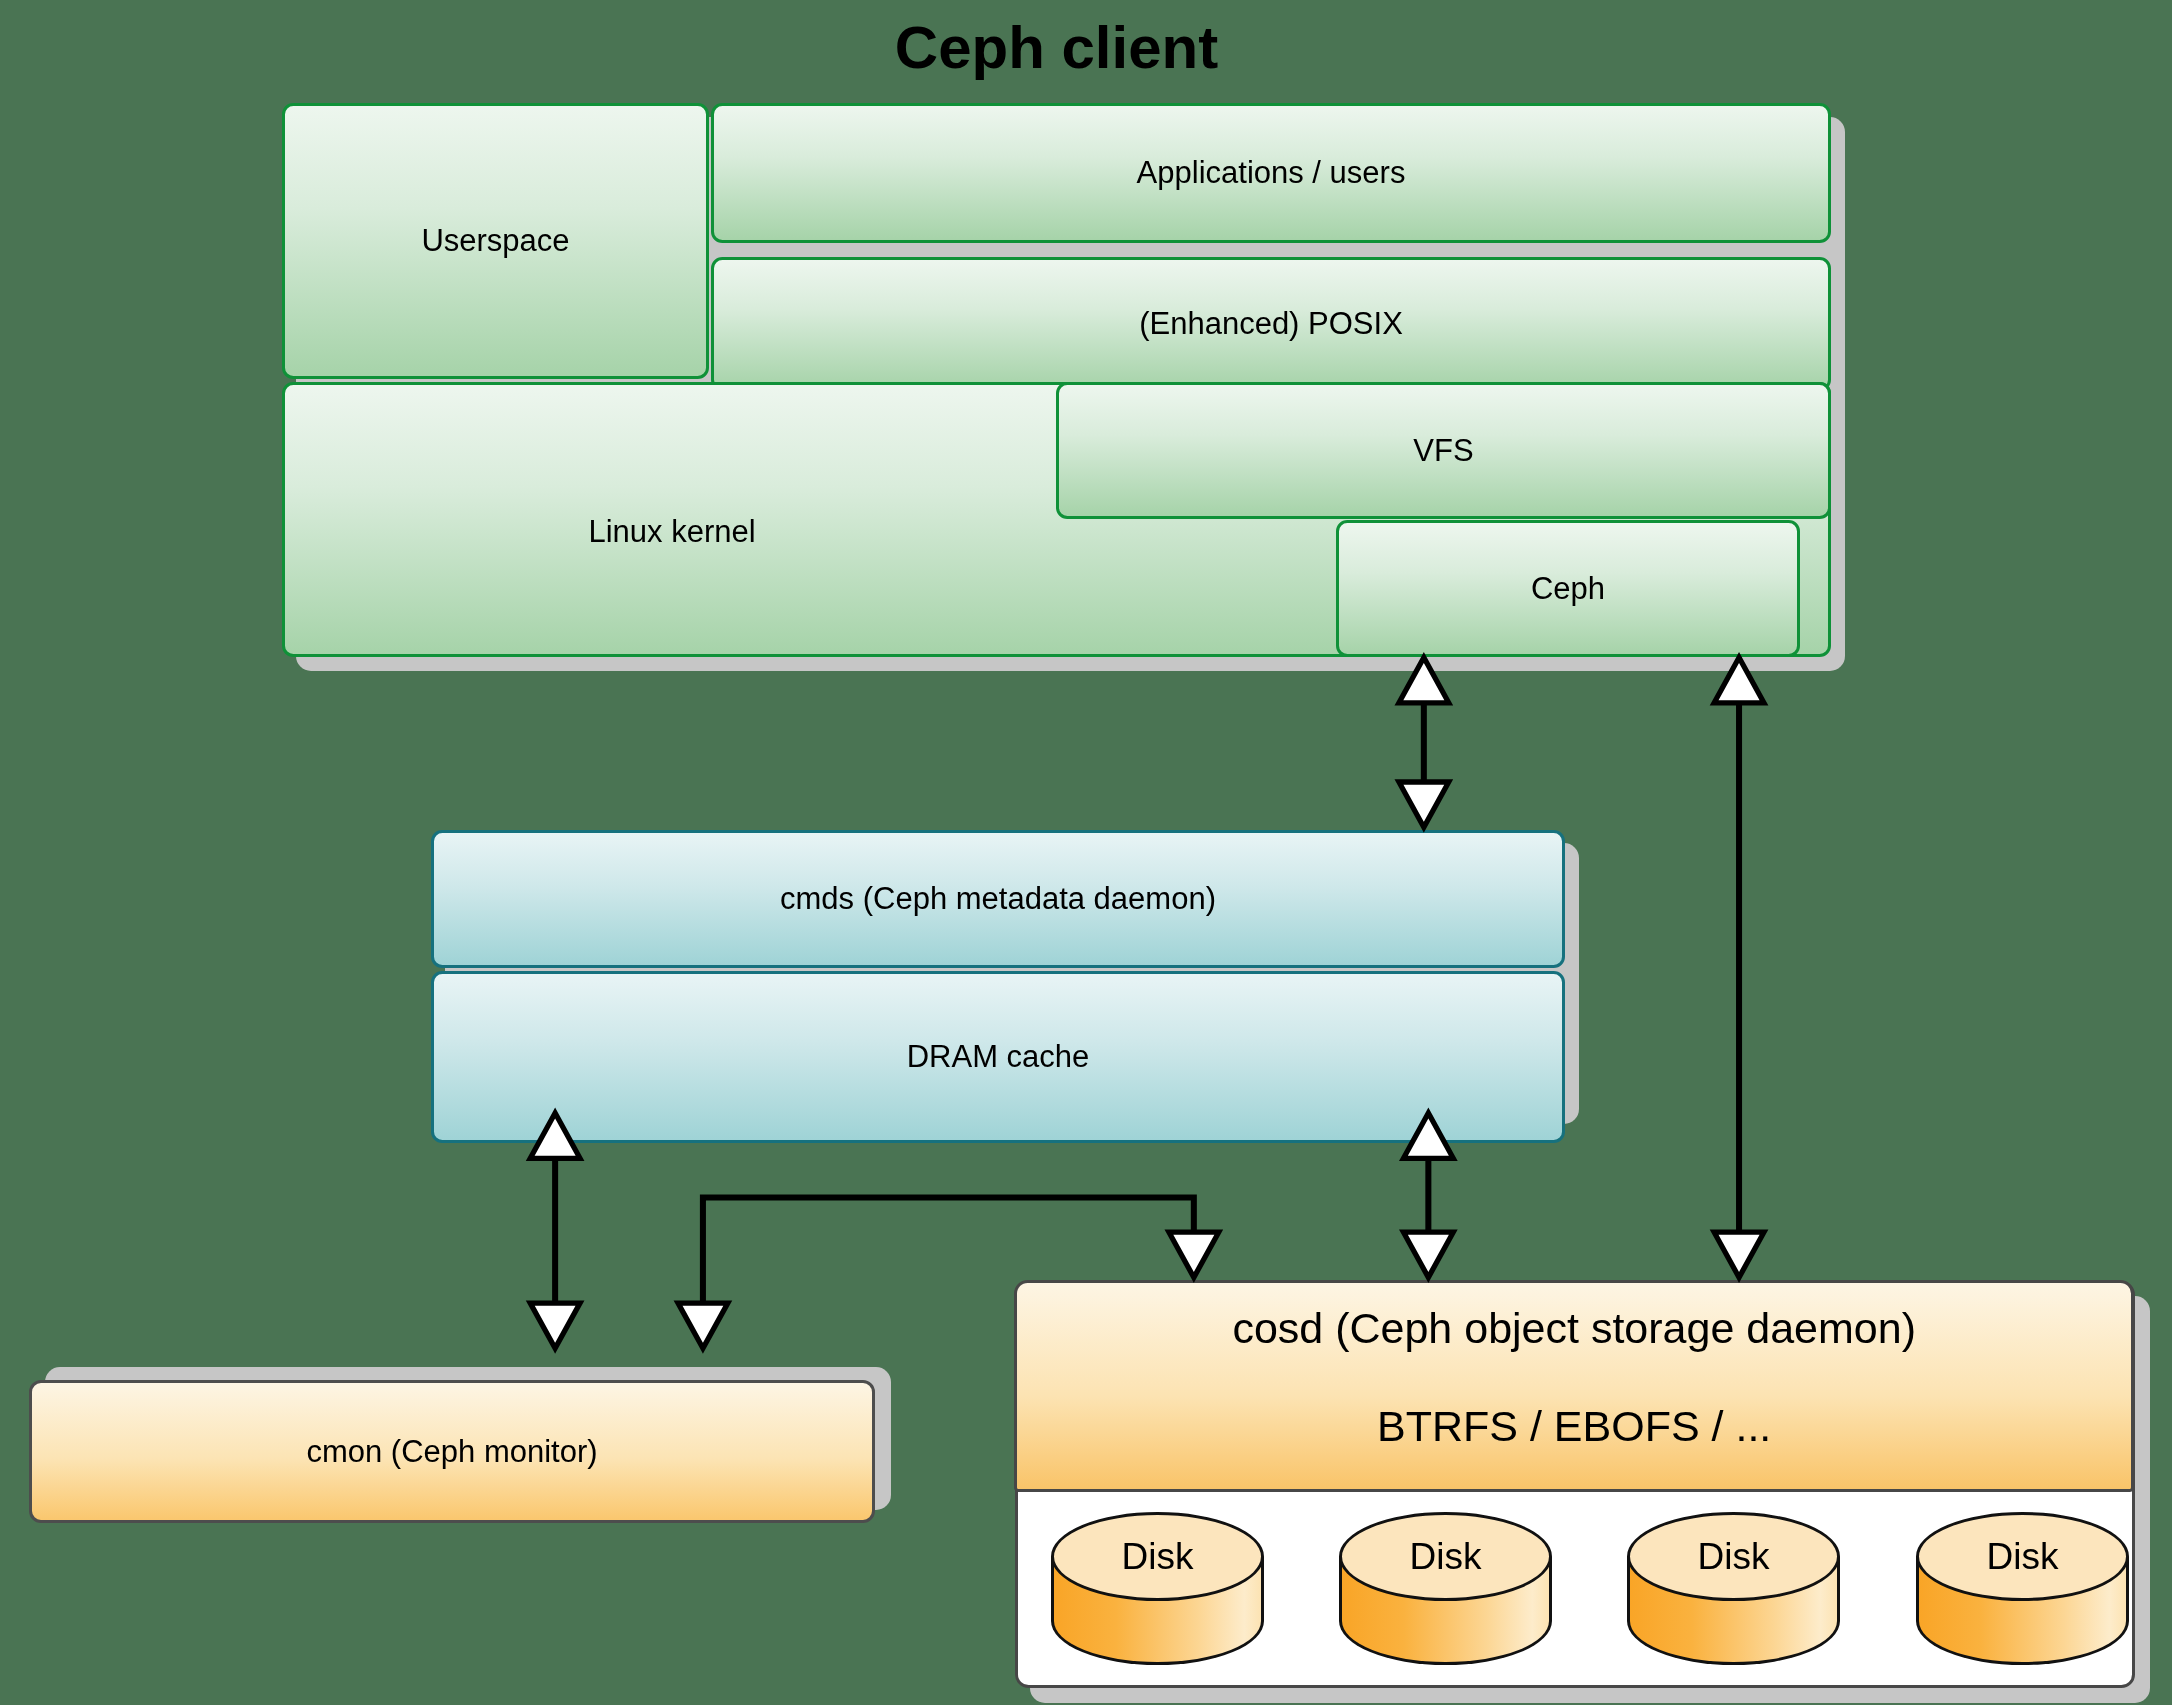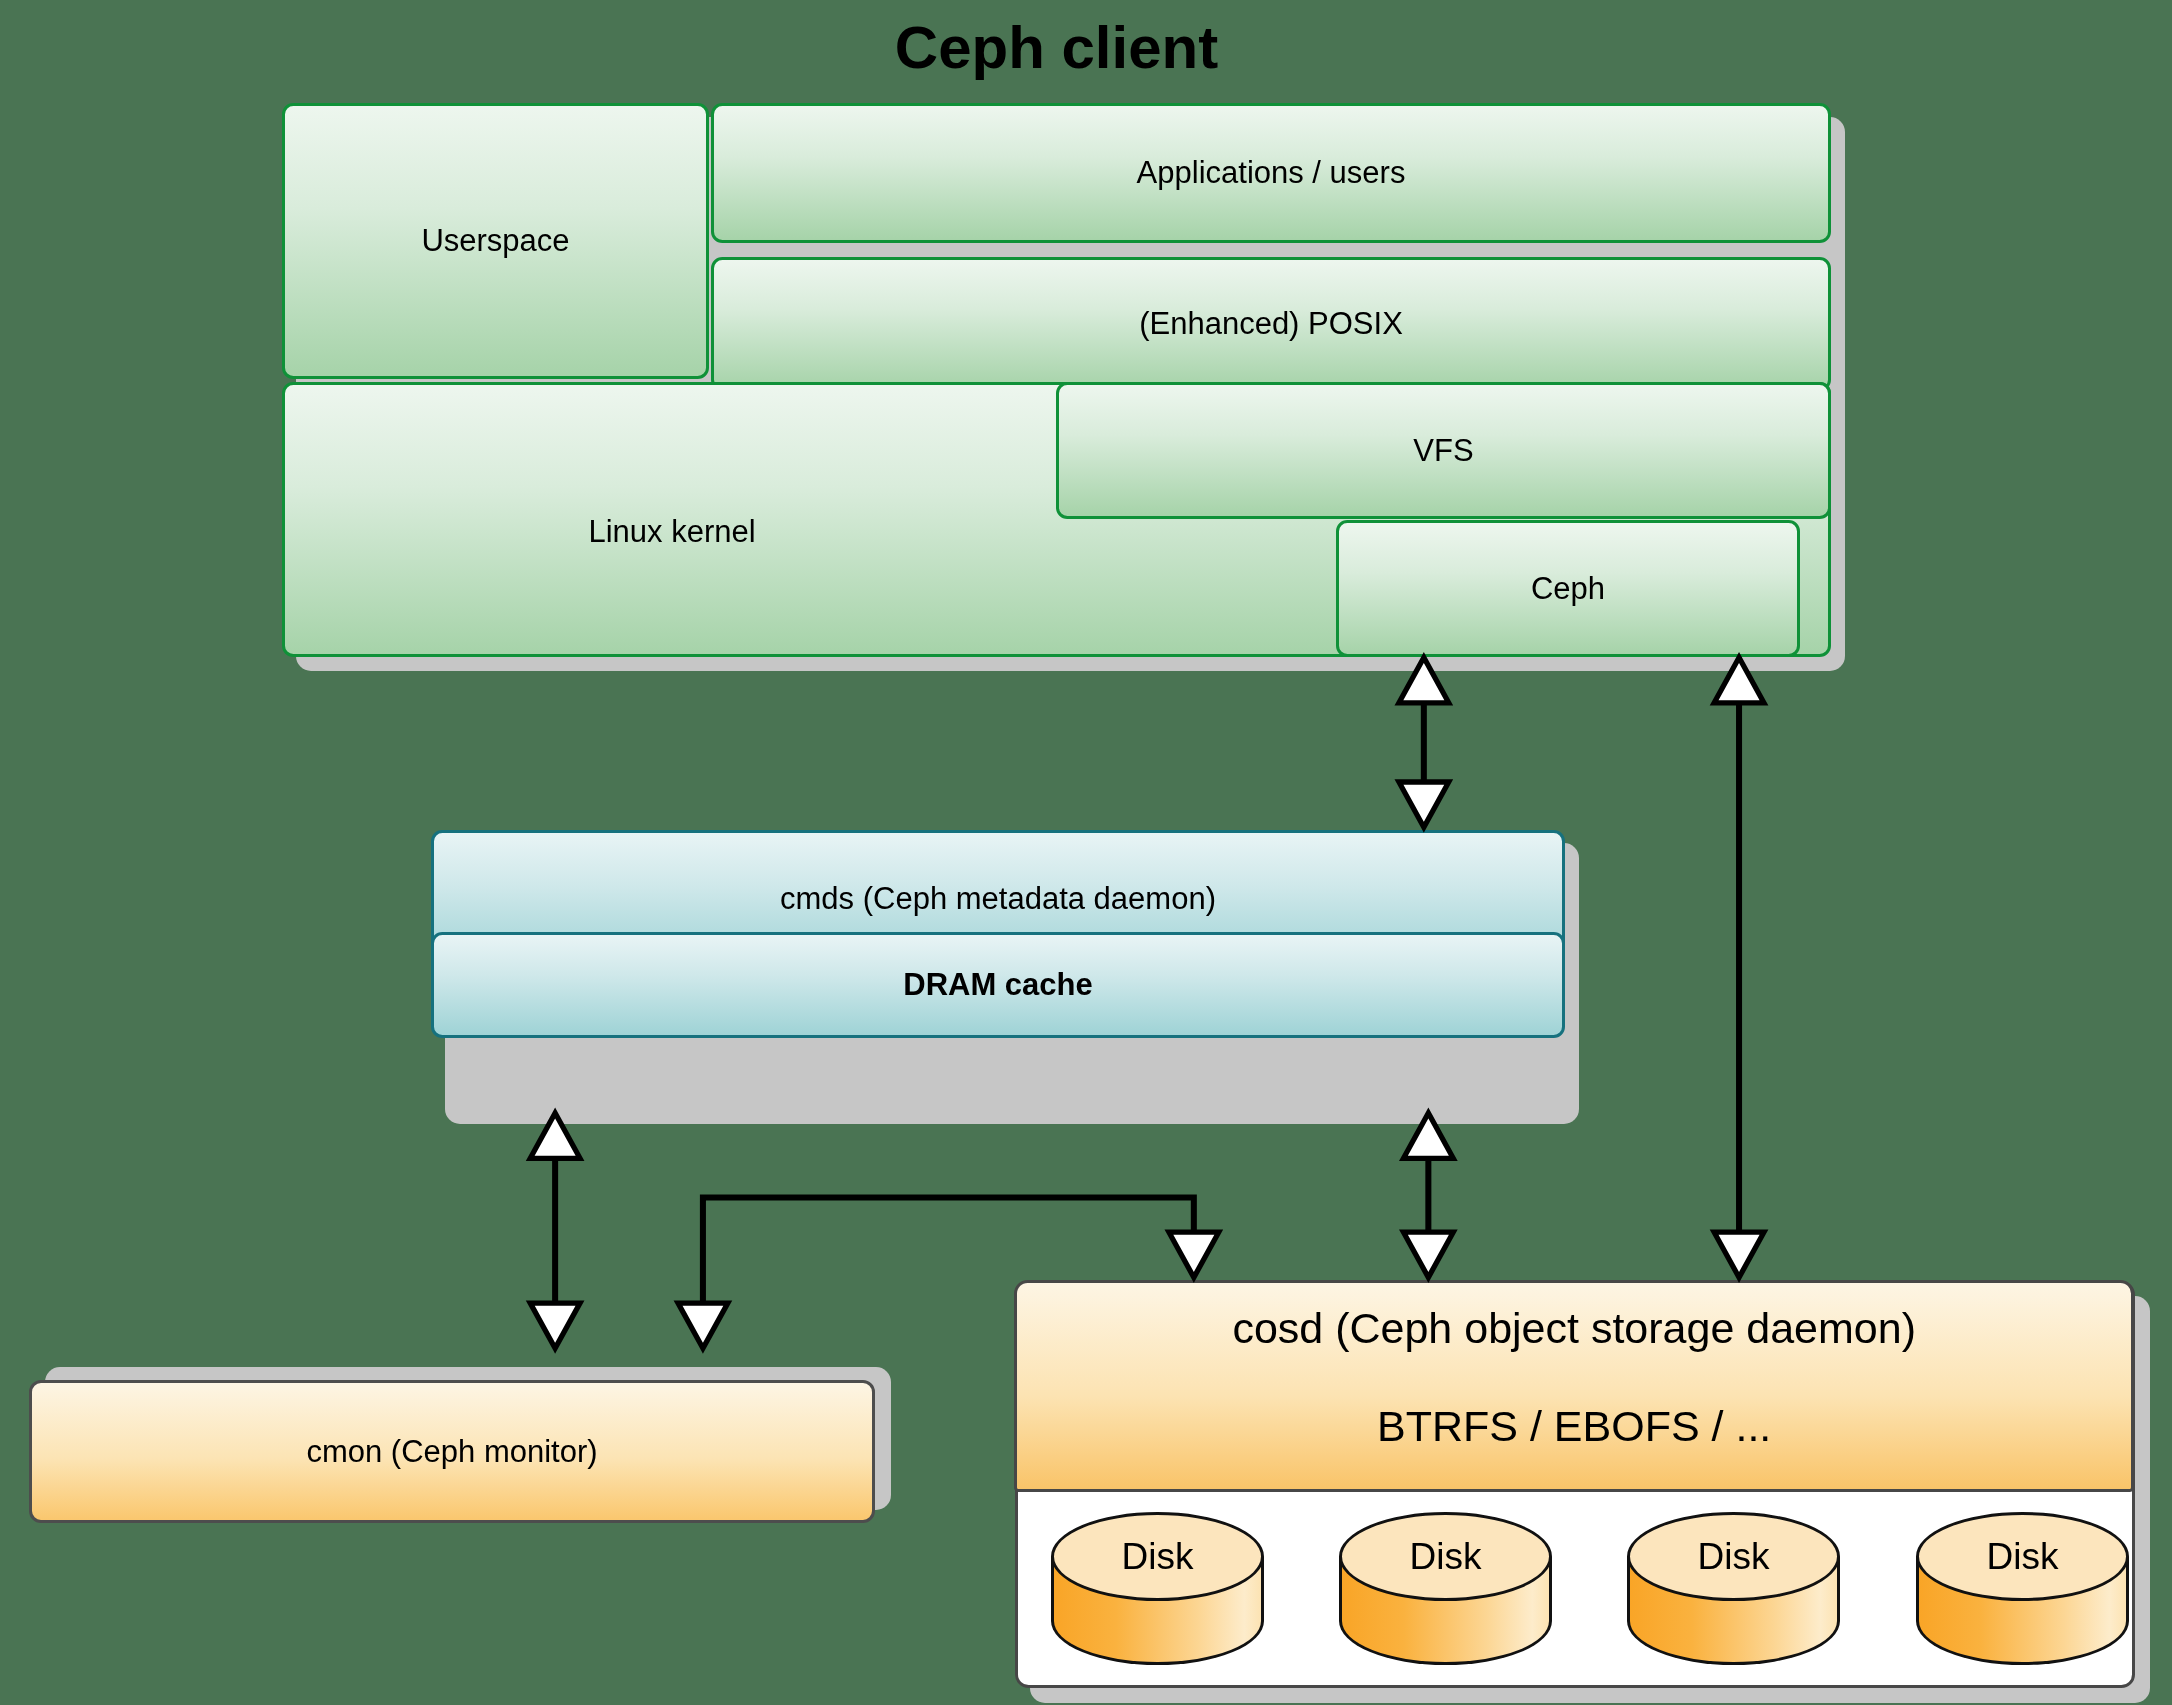--- a/index.html
+++ b/index.html
@@ -86,21 +86,21 @@
 <div class="node gbox" style="left:1056px;top:382px;width:775px;height:137px;">
   <span>VFS</span>
 </div>
 <div class="node gbox" style="left:1336px;top:520px;width:464px;height:137px;">
   <span>Ceph</span>
 </div>
 
 <div class="node tbox" style="left:431px;top:830px;width:1134px;height:138px;">
   <span>cmds (Ceph metadata daemon)</span>
 </div>
-<div class="node tbox" style="left:431px;top:932px;width:1134px;height:106px;font-weight:bold;">
+<div class="node tbox" style="left:431px;top:971px;width:1134px;height:172px;">
   <span>DRAM cache</span>
 </div>
 
 <div class="node obox" style="left:29px;top:1380px;width:846px;height:143px;">
   <span>cmon (Ceph monitor)</span>
 </div>
 
 <div class="osd">
   <div class="osd-top">
     <div class="osd-line" style="top:119px;">BTRFS / EBOFS / ...</div>

